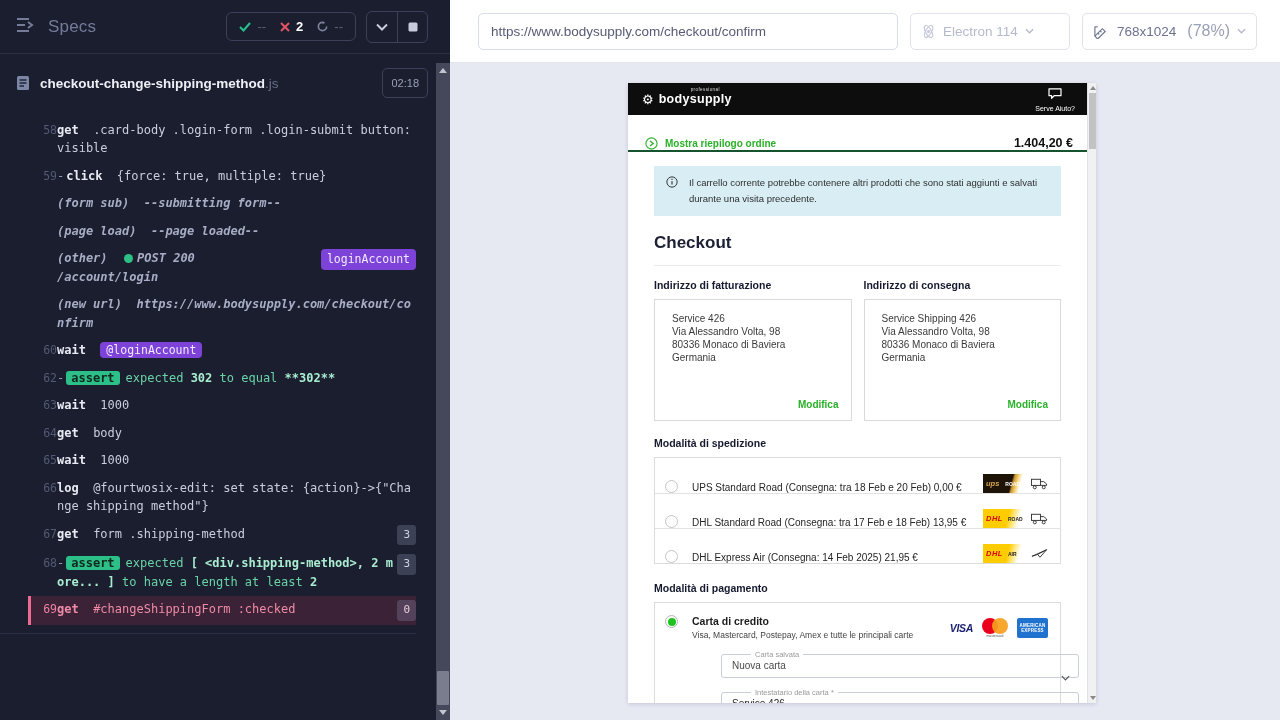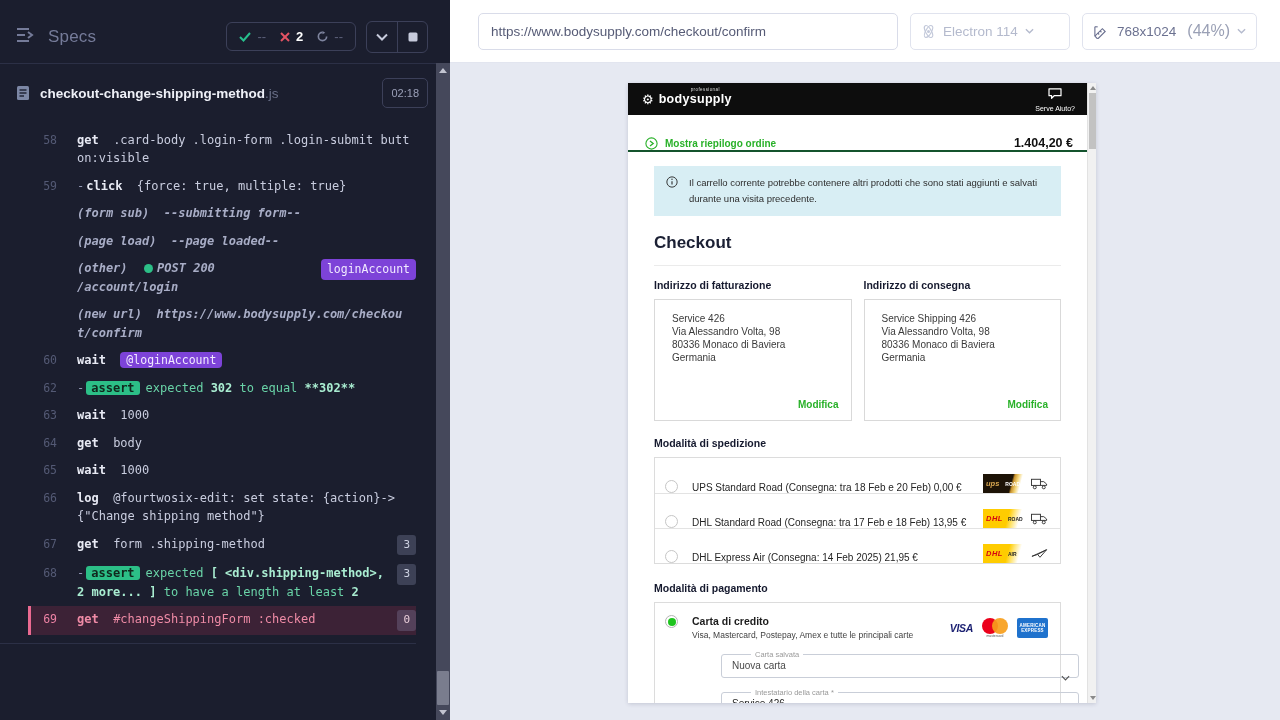--- a/index.html
+++ b/index.html
@@ -2,40 +2,40 @@
 <html><head>
 <meta charset="utf-8">
 <style>
   * { margin:0; padding:0; box-sizing:border-box; }
   html,body { width:1280px; height:720px; overflow:hidden; background:#e6e9f2; font-family:"Liberation Sans", sans-serif; }
 
   .app { display:flex; width:1280px; height:720px; }
 
   
   .reporter { position:relative; width:450px; height:720px; background:#1b1e2e; flex:0 0 450px; overflow:hidden; }
-  .rep-header { height:54px; display:flex; align-items:center; padding:0 22px 0 16px; border-bottom:1px solid #2c3046;margin-top:10px; }
+  .rep-header { height:54px; display:flex; align-items:center; padding:0 22px 0 16px; border-bottom:1px solid #2c3046; }
   .rep-header .menu-ic { margin-right:12px; cursor:pointer; }
   .rep-title { color:#757b99; font-size:17px; letter-spacing:.2px; }
   .rep-spacer { flex:1; }
   .stats { display:flex; align-items:center; gap:14px; border:1px solid #3c4059; border-radius:6px; padding:6px 12px; margin-right:10px; }
   .stat { display:flex; align-items:center; gap:6px; font-size:13px; color:#5c617b; }
   .stat .n-fail { color:#ffffff; font-weight:bold; }
   .ctl-group { display:flex; border:1px solid #3c4059; border-radius:6px; overflow:hidden; }
   .ctl-btn { width:30px; height:30px; display:flex; align-items:center; justify-content:center; cursor:pointer; }
   .ctl-btn + .ctl-btn { border-left:1px solid #3c4059; }
 
   .spec-row { display:flex; align-items:center; padding:14px 22px 10px 16px; }
   .spec-name { color:#eef0f7; font-weight:bold; font-size:13.5px; margin-left:10px; }
   .spec-ext { color:#6a7089; font-weight:normal; }
   .spec-spacer { flex:1; }
   .spec-time { border:1px solid #3c4059; border-radius:5px; color:#9ba0b8; font-size:11px; padding:8px 8px; }
 
   .cmd-log { font-family:"DejaVu Sans Mono", monospace; font-size:12px; line-height:18.5px; padding-top:8px; padding-right:34px; color:#c9cddf; }
   .cmd { display:flex; margin-left:28px; border-left:3px solid transparent; padding:4.5px 0 4.5px 6px; cursor:pointer; }
-  .cmd .num { width:20px; text-align:right; margin-right:20px; color:#545a75; flex:0 0 20px; font-size:11.5px; }
+  .cmd .num { width:20px; text-align:right; color:#545a75; flex:0 0 20px; font-size:11.5px; }
   .cmd .body { flex:1; word-break:break-all; }
   .cname { font-weight:bold; color:#e8eaf4; }
   .dash { color:#9298b4; margin-right:2px; }
   .evt .body, .evt-text { font-style:italic; color:#9298b4; }
   .evt-bold { font-weight:bold; font-style:italic; color:#a8adc6; }
   .gdot { display:inline-block; width:9px; height:9px; border-radius:50%; background:#2cbf87; margin:0 4px 0 2px; vertical-align:-1px; }
   .count-badge { align-self:flex-start; margin-left:auto; background:#3d4156; color:#ced2e2; border-radius:3px; font-size:11px; padding:1px 6px; }
   .alias-badge { align-self:flex-start; margin-left:auto; background:#7d43d8; color:#f1eaff; border-radius:4px; font-size:11.5px; padding:1px 6px; }
   .alias-inline { background:#7d43d8; color:#f1eaff; border-radius:4px; font-size:11.5px; padding:1px 6px; }
   .assert-badge { background:#2cbf87; color:#11271d; font-weight:bold; border-radius:3px; padding:0 5px; margin-right:6px; }
@@ -322,21 +322,21 @@
               <path d="M2 13 L10 5 L13 8 L5 16"></path>
               <rect x="2" y="2" width="12" height="12" rx="1" opacity="0"></rect>
               <path d="M2 13 L5 16"></path>
               <line x1="5.2" y1="9.8" x2="6.6" y2="11.2"></line>
               <line x1="7.6" y1="7.4" x2="9" y2="8.8"></line>
               <line x1="2" y1="3" x2="2" y2="13"></line>
               <line x1="2" y1="3" x2="5" y2="3"></line>
             </g>
           </svg>
         <span class="viewport-box">768x1024</span>
-        <span class="vp-zoom">(44%)</span>
+        <span class="vp-zoom">(78%)</span>
         <svg width="9" height="6" viewBox="0 0 10 6">
             <polyline points="1,1 5,5 9,1" fill="none" stroke="#b4bacd" stroke-width="1.5"></polyline>
           </svg>
       </div>
     </div>
 
     <div class="preview">
       <div class="aut">
         <div class="site-header">
           <div class="brand">

